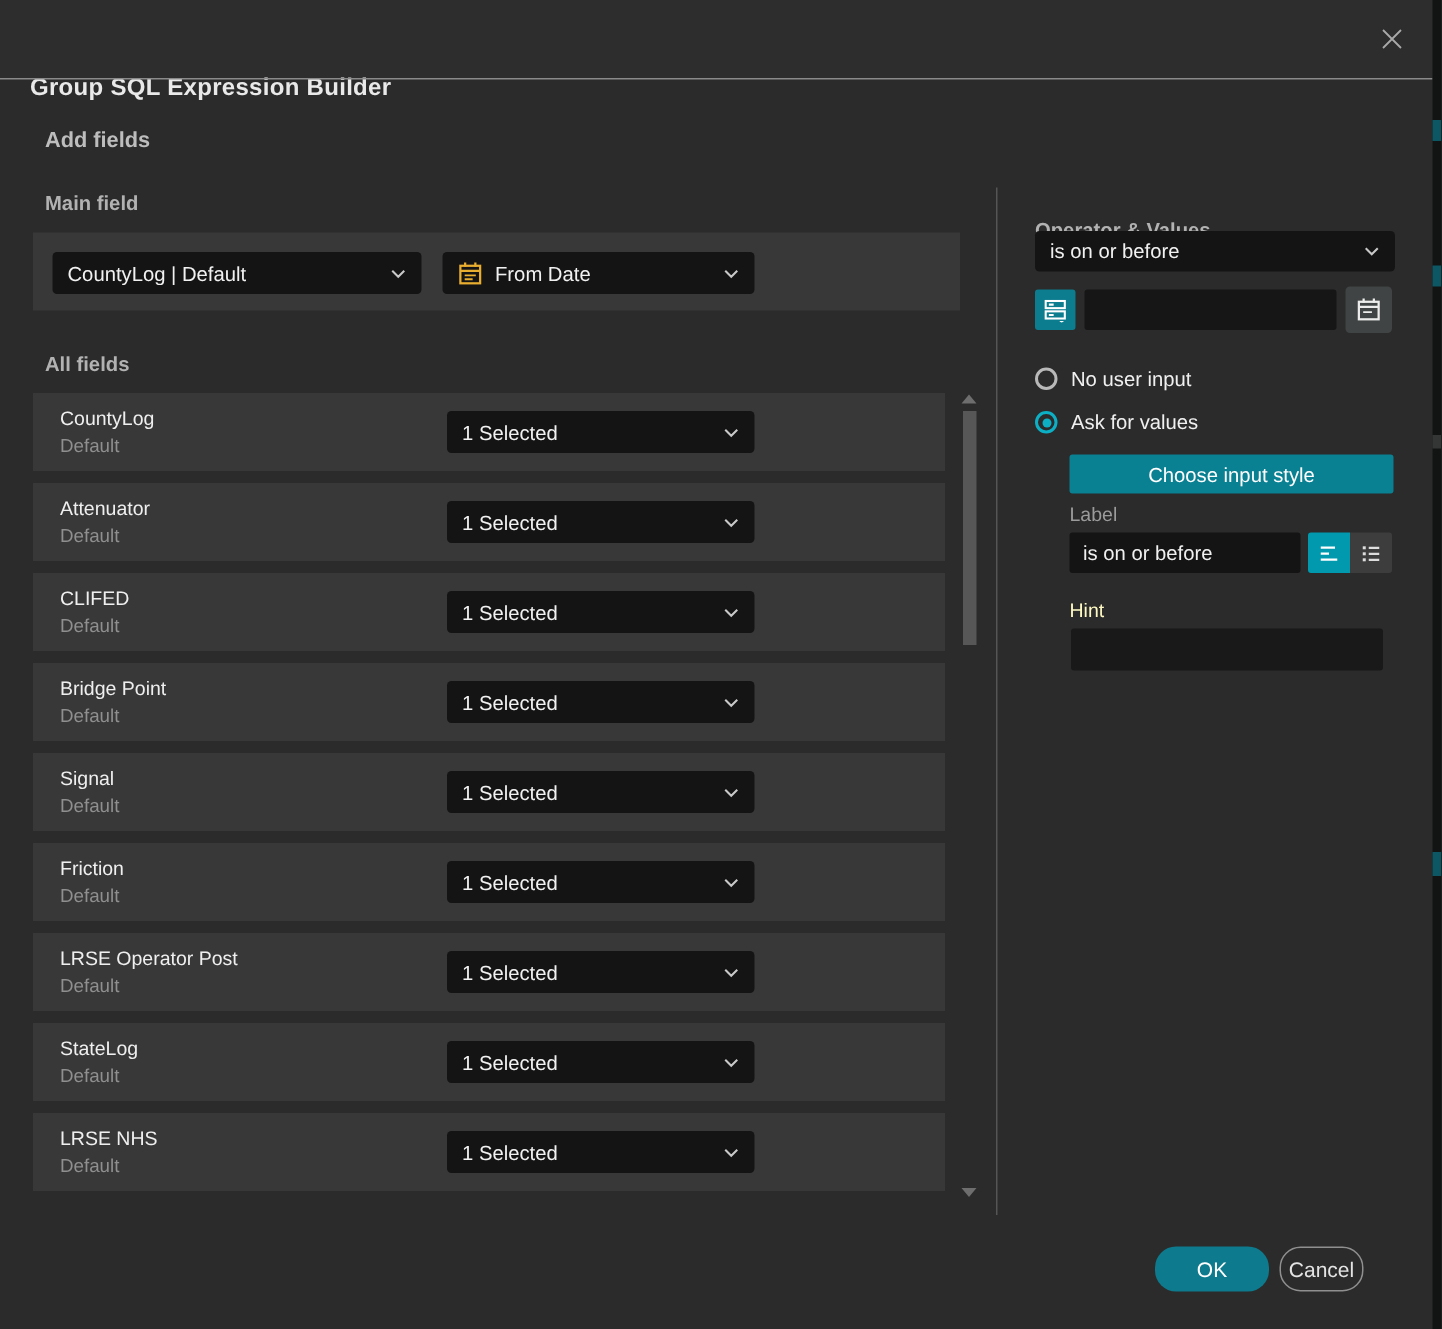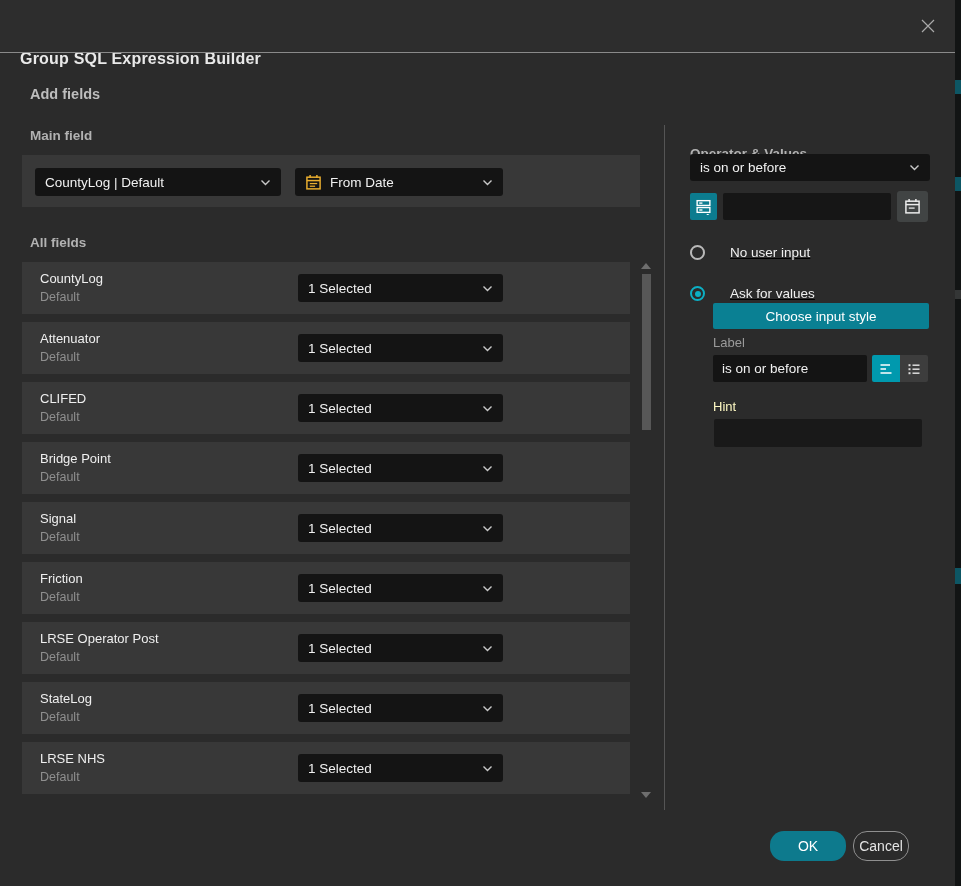--- a/index.html
+++ b/index.html
@@ -40,23 +40,23 @@
   .sb-thumb{position:absolute;left:642px;top:274px;width:9px;height:156px;background:#575757;cursor:pointer;}
   .sb-down{position:absolute;left:641px;top:792px;width:0;height:0;border-left:5px solid transparent;border-right:5px solid transparent;border-top:6px solid #6e6e6e;cursor:pointer;}
   
   .vdivider{position:absolute;left:664px;top:125px;width:1px;height:685px;background:#555;}
   
   .dd-op{position:absolute;left:690px;top:154px;width:240px;height:27px;}
   .val-setbtn{position:absolute;left:690px;top:193px;width:27px;height:27px;background:#0c7c8f;border-radius:2px;display:flex;align-items:center;justify-content:center;cursor:pointer;}
   .val-input{position:absolute;left:723px;top:193px;width:168px;height:27px;background:#161616;border:none;border-radius:2px;color:#eee;font-size:13px;padding:0 8px;box-sizing:border-box;font-family:"Liberation Sans",sans-serif;}
   .val-calbtn{position:absolute;left:897px;top:191px;width:31px;height:31px;background:#414444;border-radius:3px;display:flex;align-items:center;justify-content:center;cursor:pointer;}
   
-  .radio-row{position:absolute;left:690px;display:flex;align-items:center;gap:25px;cursor:pointer;text-decoration:underline;}
+  .radio-row{position:absolute;left:690px;display:flex;align-items:center;gap:9px;cursor:pointer;}
   .radio-row.r1{top:245px;}
-  .radio-row.r2{top:286px;}
+  .radio-row.r2{top:274px;}
   .radio{width:15px;height:15px;border-radius:50%;box-sizing:border-box;border:2px solid #b9b9b9;background:transparent;}
   .radio.checked{border:2px solid #0cafc4;position:relative;}
   .radio.checked::after{content:"";position:absolute;left:2.5px;top:2.5px;width:6px;height:6px;border-radius:50%;background:#0cafc4;}
   .radio-label{font-size:13.5px;color:#f0f0f0;}
   
   .choose-btn{position:absolute;left:713px;top:303px;width:216px;height:26px;background:#0a8093;border:none;border-radius:2px;color:#fff;font-size:13.5px;display:flex;align-items:center;justify-content:center;cursor:pointer;font-family:"Liberation Sans",sans-serif;}
   .cap-label{position:absolute;left:713px;top:335px;font-size:13px;color:#9b9b9b;}
   .label-input{position:absolute;left:713px;top:355px;width:154px;height:27px;background:#141414;border:none;border-radius:2px;color:#f0f0f0;font-size:13.5px;padding:0 9px;box-sizing:border-box;font-family:"Liberation Sans",sans-serif;}
   .style-btn{position:absolute;top:355px;width:28px;height:27px;display:flex;align-items:center;justify-content:center;cursor:pointer;}
   .style-btn.sel{left:872px;background:#0099ae;border-radius:2px 0 0 2px;}

